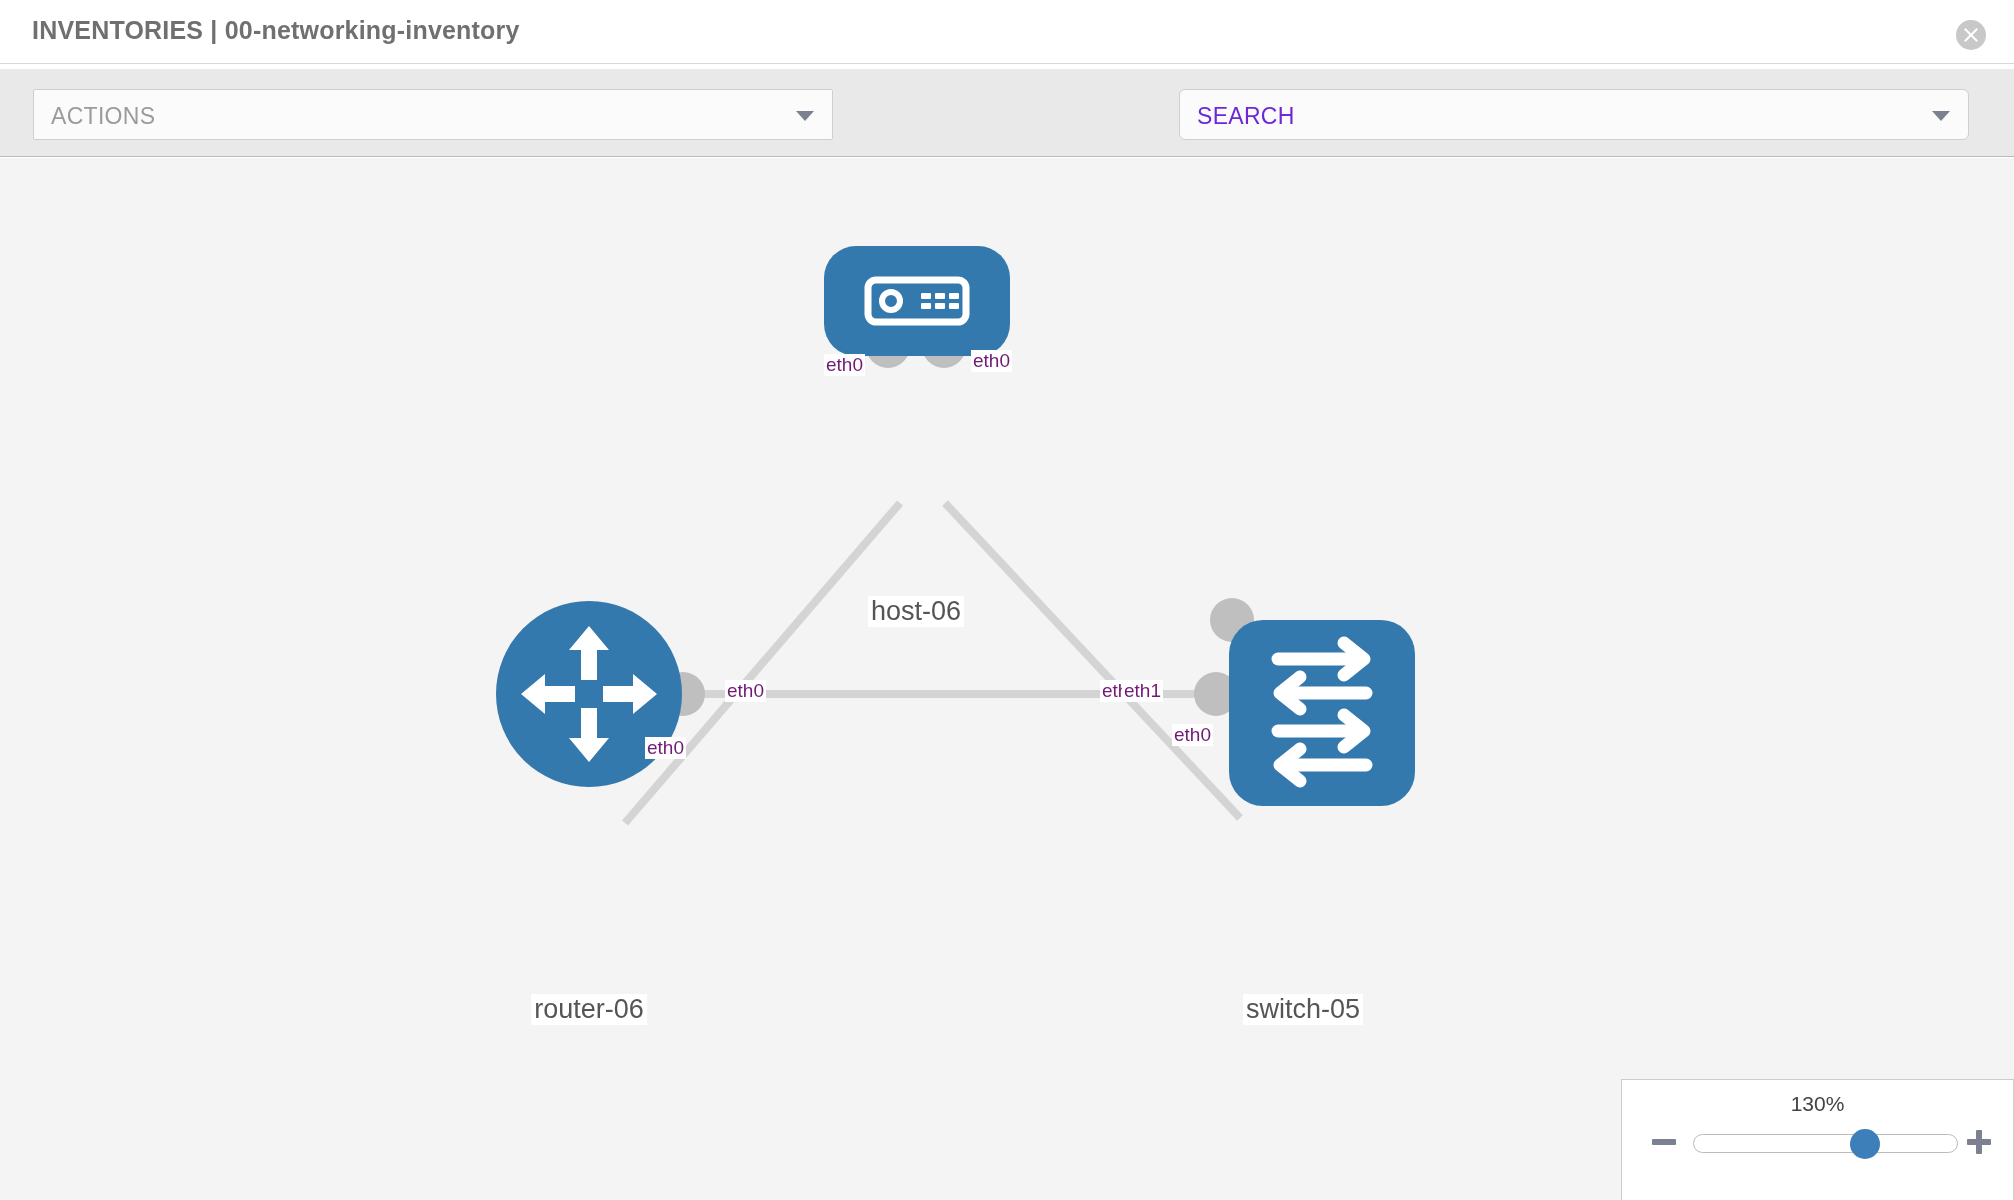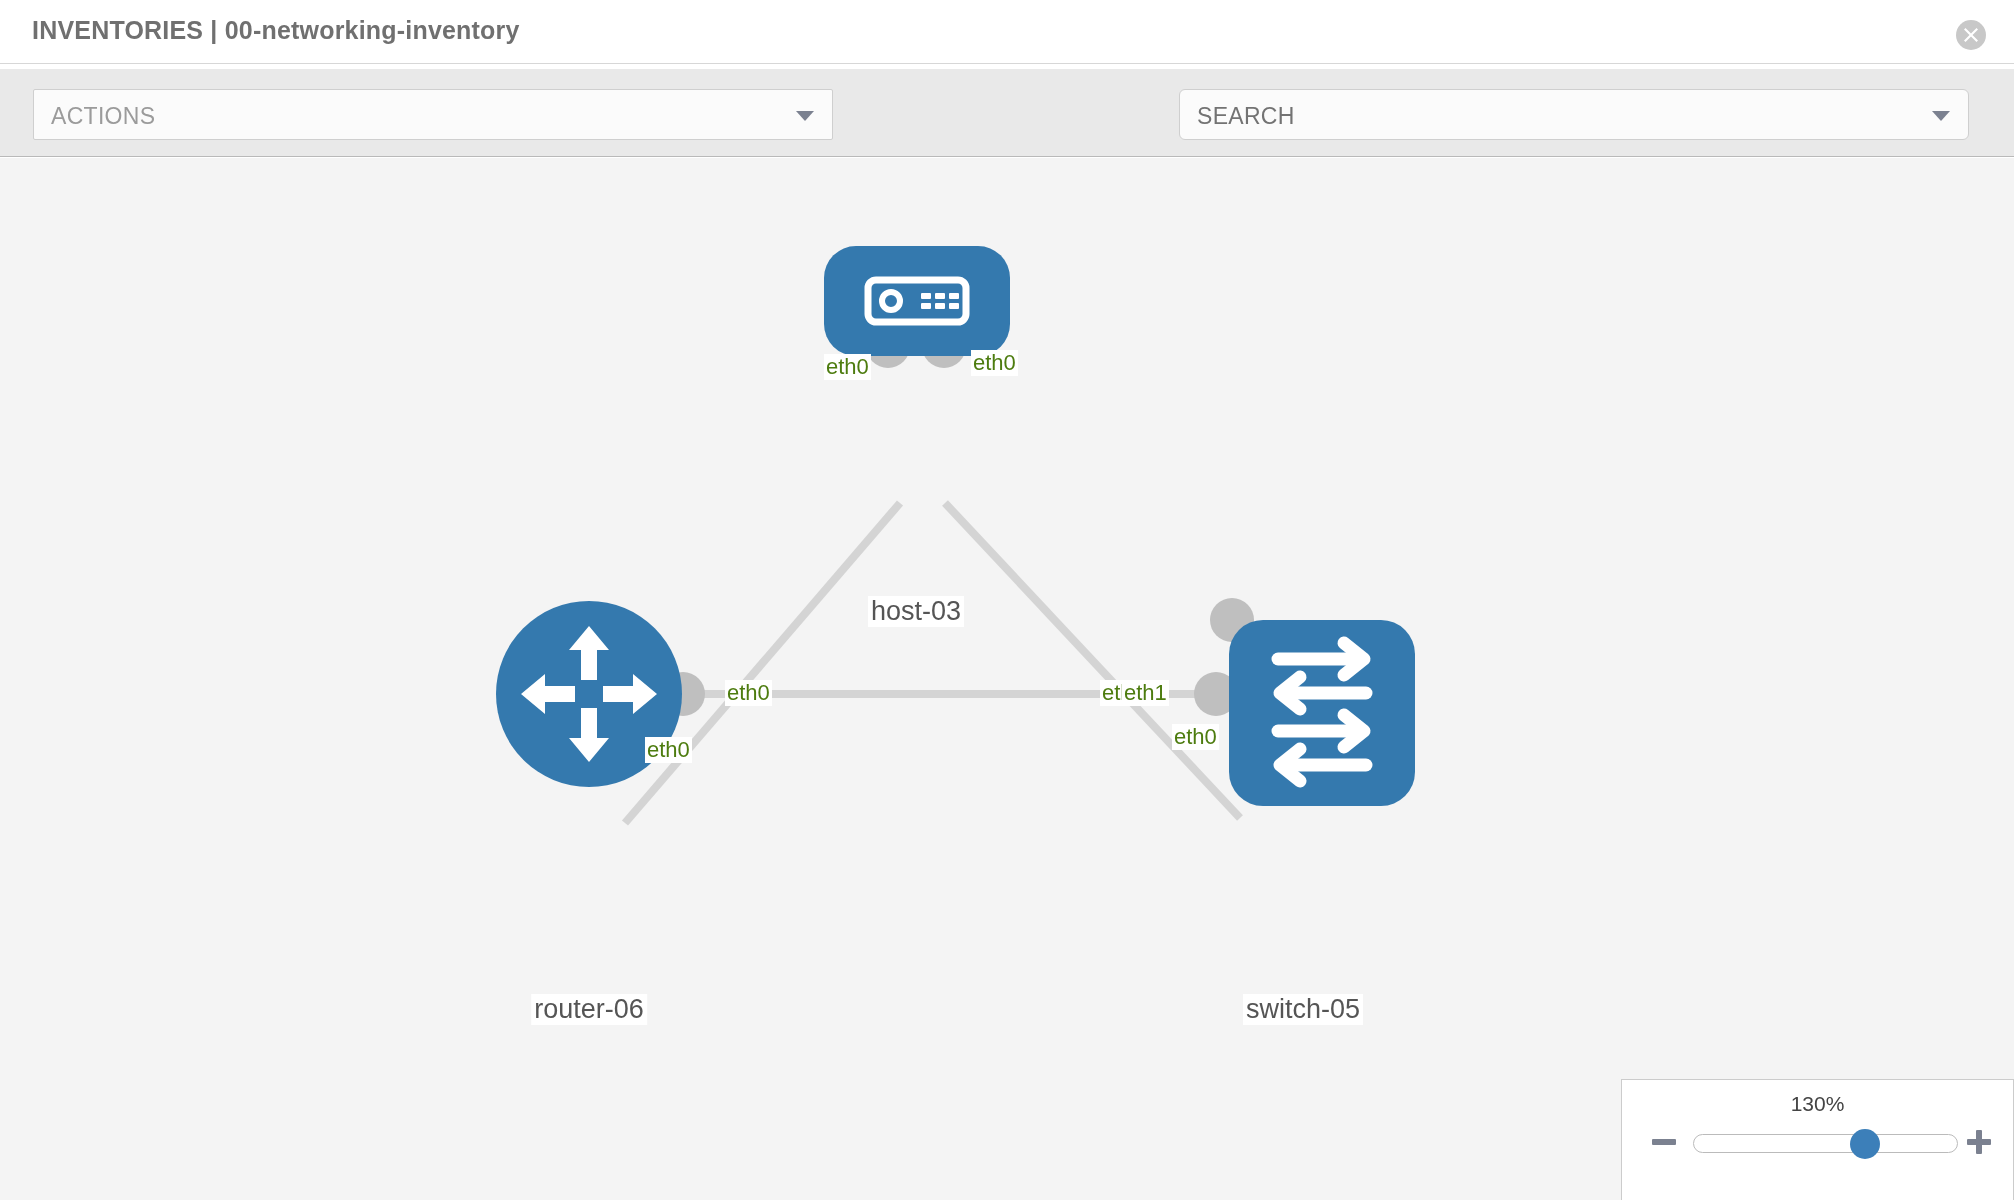--- a/index.html
+++ b/index.html
@@ -95,21 +95,21 @@
     left: 1179px; top: 20px;
     width: 790px; height: 51px;
     background: #fbfbfb;
     border: 1px solid #cfcfcf;
     border-radius: 6px;
   }
   .search-placeholder {
     position: absolute;
     left: 17px; top: 13px;
     font-size: 23px;
-    color: #737373;
+    color: #6d28d9;
     letter-spacing: 0.3px;
   }
 
   
   .canvas {
     position: absolute;
     top: 158px; left: 0;
     width: 2014px;
     height: 1042px;
     background: #f4f4f4;
@@ -121,22 +121,22 @@
     position: absolute;
     font-size: 27px;
     color: #555555;
     background: #ffffff;
     padding: 0 3px;
     white-space: nowrap;
     transform: translateX(-50%);
   }
   .iface-label {
     position: absolute;
-    font-size: 22px;
-    color: #4d7c0f;
+    font-size: 19px;
+    color: #701a75;
     background: #ffffff;
     padding: 0 2px;
     white-space: nowrap;
   }
 
   
   .zoom-widget {
     position: absolute;
     left: 1621px; top: 1079px;
     width: 393px; height: 136px;
@@ -290,21 +290,21 @@
     </svg>
 
     <div class="iface-label" style="left:824px; top:196px;">eth0</div>
     <div class="iface-label" style="left:971px; top:192px;">eth0</div>
     <div class="iface-label" style="left:645px; top:579px;">eth0</div>
     <div class="iface-label" style="left:1172px; top:566px;">eth0</div>
     <div class="iface-label" style="left:725px; top:522px;">eth0</div>
     <div class="iface-label" style="left:1100px; top:522px;">eth0</div>
     <div class="iface-label" style="left:1122px; top:522px;">eth1</div>
 
-    <div class="node-label" style="left:916px;  top:438px;">host-03</div>
+    <div class="node-label" style="left:916px;  top:438px;">host-06</div>
     <div class="node-label" style="left:589px;  top:836px;">router-06</div>
     <div class="node-label" style="left:1303px; top:836px;">switch-05</div>
 
     <div class="zoom-widget" style="left:1621px; top:921px;">
       <div class="zoom-pct">130%</div>
 
       <div class="zoom-minus">
         <svg width="30" height="30" viewBox="0 0 30 30">
           <rect x="3" y="12" width="24" height="6" rx="1" fill="#7b8190"></rect>
         </svg>

